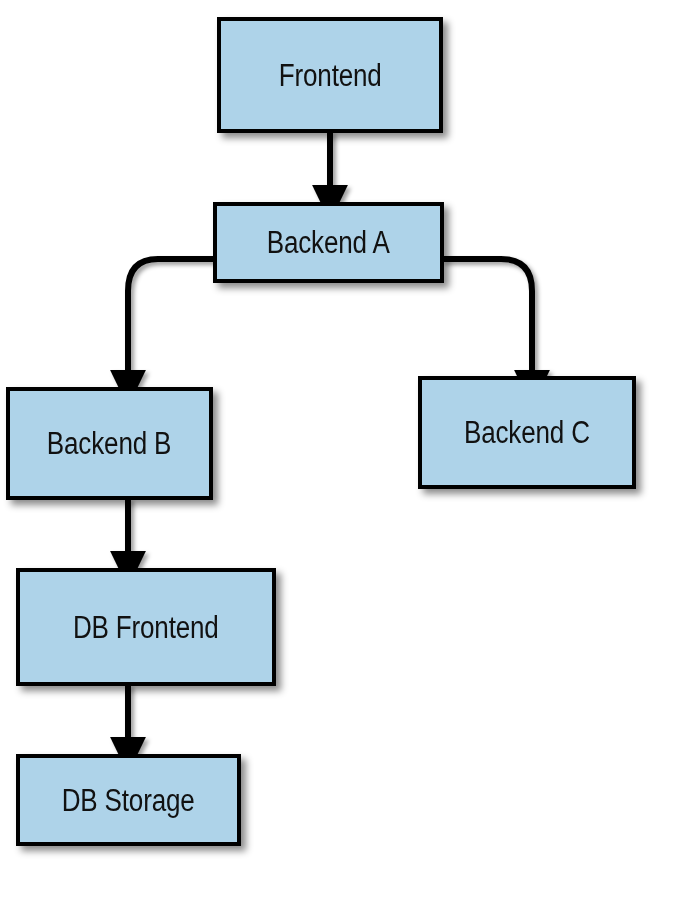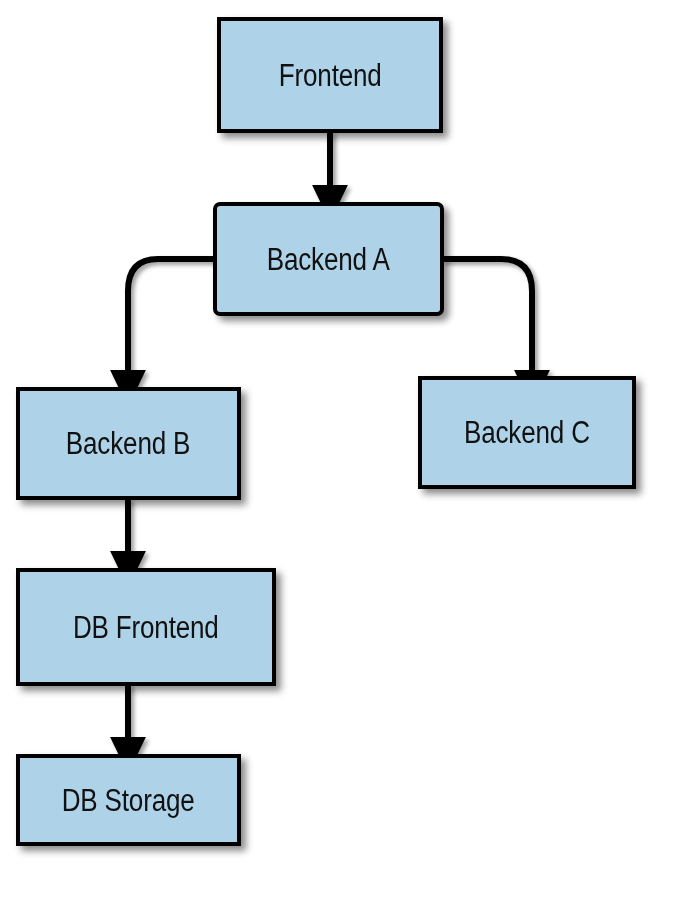--- a/index.html
+++ b/index.html
@@ -44,22 +44,22 @@
     color: #111111;
     letter-spacing: -0.2px;
     transform: scaleX(0.84);
     transform-origin: center center;
     white-space: nowrap;
     line-height: 1;
     user-select: none;
   }
   
   #node-frontend    { left: 217px; top: 17px;  width: 226px; height: 116px; }
-  #node-backend-a   { left: 213px; top: 202px; width: 231px; height: 114px; border-radius: 7px; }
-  #node-backend-b   { left: 16px;  top: 387px; width: 225px; height: 113px; align-items: center; }
+  #node-backend-a   { left: 213px; top: 202px; width: 231px; height: 81px; }
+  #node-backend-b   { left: 6px;  top: 387px; width: 207px; height: 113px; align-items: center; }
   #node-backend-c   { left: 418px; top: 376px; width: 218px; height: 113px; }
   #node-db-frontend { left: 16px;  top: 568px; width: 260px; height: 118px; }
   #node-db-storage  { left: 16px;  top: 754px; width: 225px; height: 92px; }
 </style>
 </head>
 <body>
 
 <div id="diagram-canvas">
 
   <svg id="edge-layer" viewBox="0 0 673 902" width="673" height="902" xmlns="http://www.w3.org/2000/svg">

